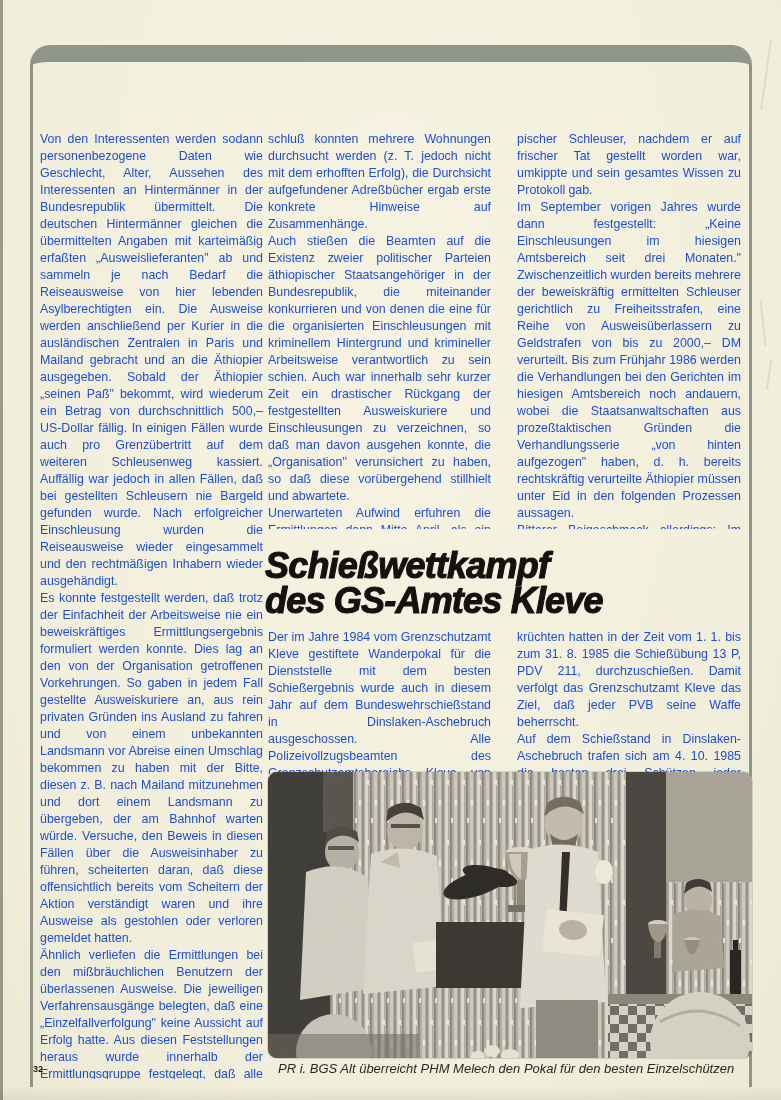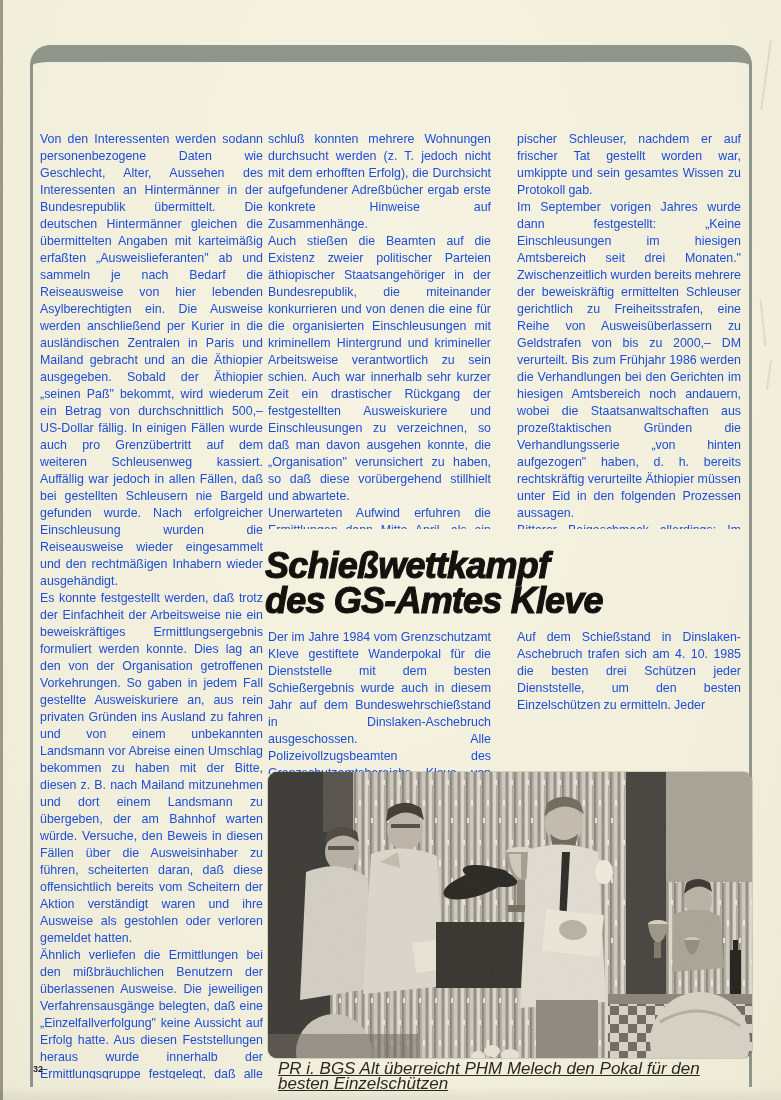--- a/index.html
+++ b/index.html
@@ -42,21 +42,21 @@
   .a2c1{left:268px;top:629px;width:223px;height:145px;}
   .a2c2{left:517px;top:629px;width:224px;height:145px;}
   
   .photo{
     position:absolute;left:268px;top:772px;width:484px;height:286px;
     border-radius:9px;overflow:hidden;background:#9a958c;
     box-shadow:0 0 0 1px #00000022;
   }
   .caption{
     position:absolute;left:278px;top:1061px;width:474px;
-    font-style:italic;font-size:17px;line-height:15px;color:#2a2822;text-decoration:underline;
+    font-style:italic;font-size:13px;line-height:15px;color:#2a2822;
   }
   .pagenum{position:absolute;left:33px;top:1064px;font-size:9px;font-weight:bold;color:#1e1d1b;text-align:right;}
 </style>
 </head>
 <body>
 
 <div class="edge-left"></div>
 <div class="edge-bottom"></div>
 <div class="scribble s1"></div>
 <div class="scribble s2"></div>
@@ -89,20 +89,21 @@
 
 <div class="headline">
   <div>Schießwettkampf</div>
   <div>des GS-Amtes Kleve</div>
 </div>
 
 <div class="textcol a2c1">
   <p>Der im Jahre 1984 vom Grenzschutzamt Kleve gestiftete Wanderpokal für die Dienststelle mit dem besten Schießergebnis wurde auch in diesem Jahr auf dem Bundeswehrschießstand in Dinslaken-Aschebruch ausgeschossen. Alle Polizeivollzugsbeamten des Grenzschutzamtsbereichs Kleve von Gronau über Emmerich, Düsseldorf bis nach Elmpt/Nieder-</p>
 </div>
 <div class="textcol a2c2">
+  <p>krüchten hatten in der Zeit vom 1. 1. bis zum 31. 8. 1985 die Schießübung 13 P, PDV 211, durchzuschießen. Damit verfolgt das Grenzschutzamt Kleve das Ziel, daß jeder PVB seine Waffe beherrscht.</p>
   <p>Auf dem Schießstand in Dinslaken-Aschebruch trafen sich am 4. 10. 1985 die besten drei Schützen jeder Dienststelle, um den besten Einzelschützen zu ermitteln. Jeder</p>
 </div>
 
 <div class="photo">
   <svg width="484" height="286" viewBox="0 0 484 286" xmlns="http://www.w3.org/2000/svg">
     <defs>
       <pattern id="curtain" width="16" height="60" patternUnits="userSpaceOnUse">
         <rect width="16" height="60" fill="#b3aea4"></rect>
         <rect x="1" width="3" height="60" fill="#ddd8cc"></rect>
         <rect x="6" width="2" height="60" fill="#8d887e"></rect>

